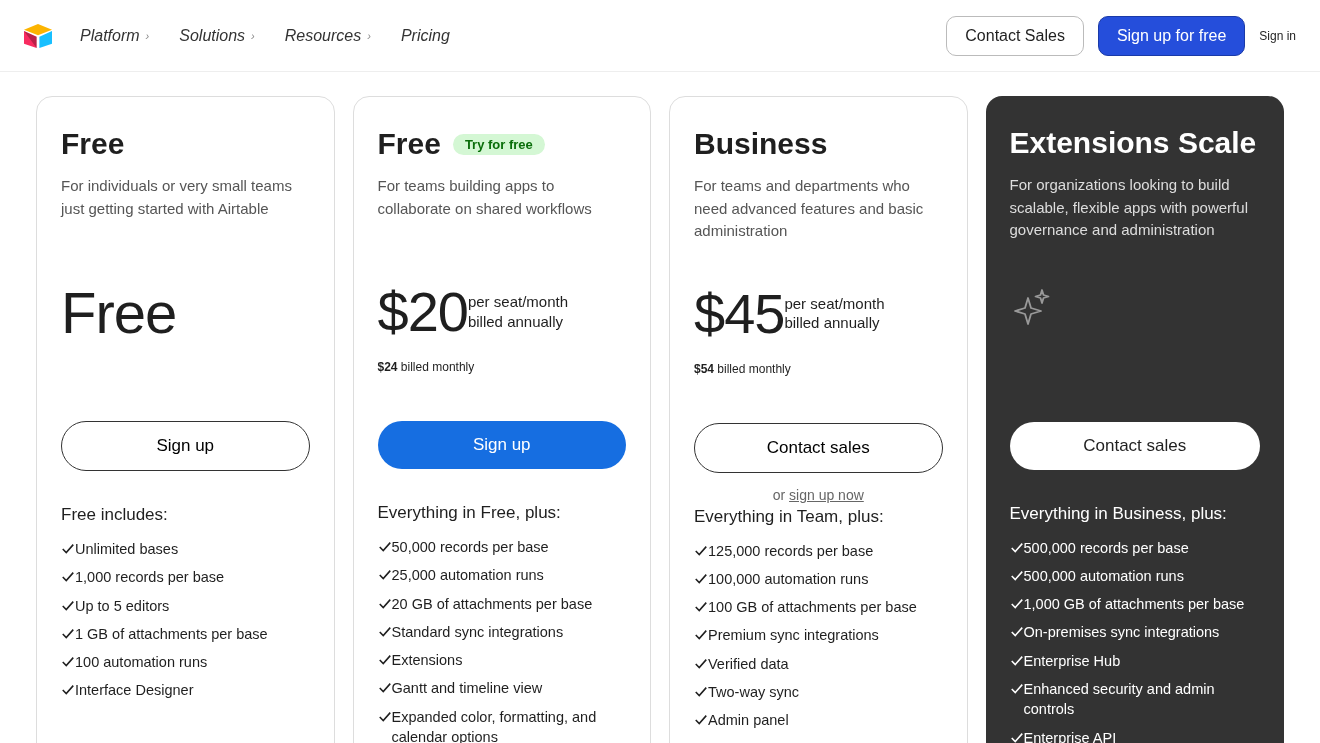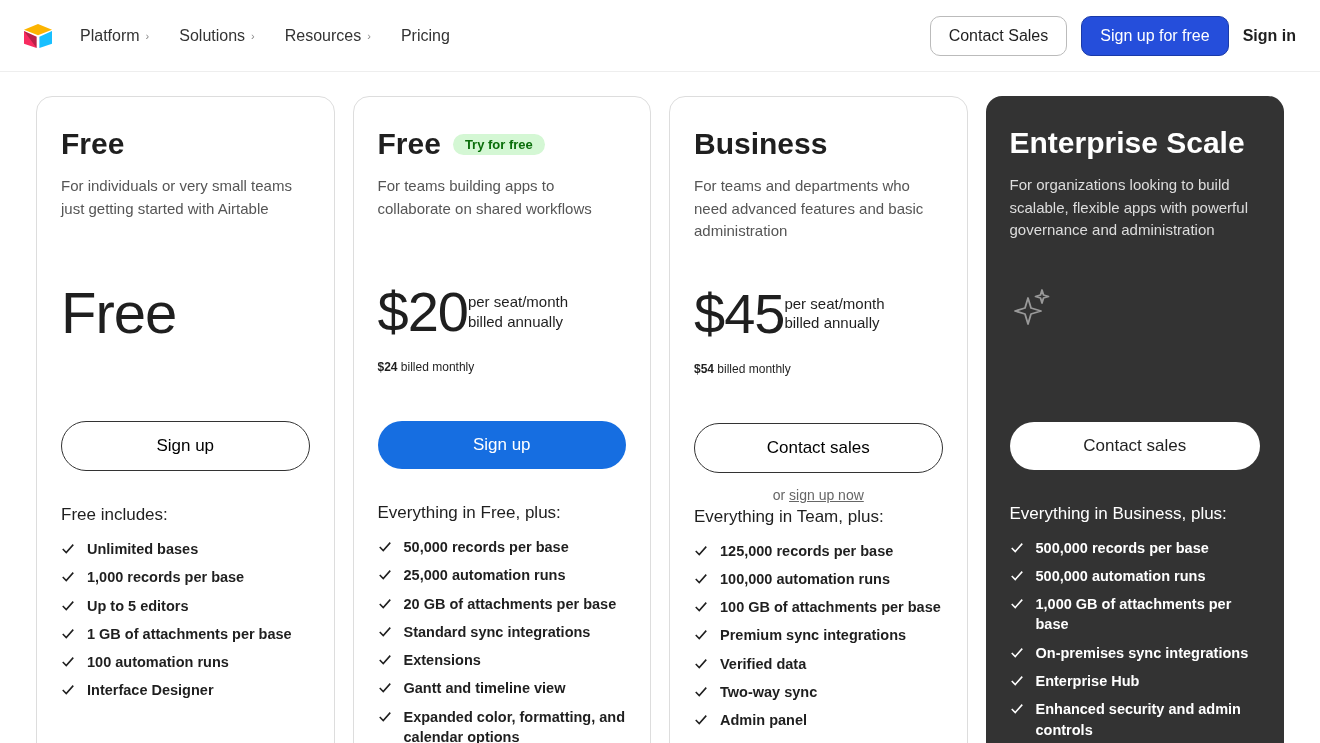--- a/index.html
+++ b/index.html
@@ -1,28 +1,28 @@
 <!DOCTYPE html>
 <html><head>
 <meta charset="utf-8">
 <style>
 * { box-sizing: border-box; margin: 0; padding: 0; }
 body { font-family: -apple-system, BlinkMacSystemFont, "Segoe UI", Helvetica, Arial, sans-serif; color: #1f1f1f; background: #fff; }
 .header { display: flex; align-items: center; justify-content: space-between; padding: 0 24px; height: 72px; border-bottom: 1px solid #eee; }
 .header-left { display: flex; align-items: center; gap: 28px; }
 .logo { width: 28px; height: 24px; position: relative; }
 .logo svg { width: 100%; height: 100%; }
-.nav { display: flex; gap: 30px; }
+.nav { display: flex; gap: 30px; font-style: italic; }
 .nav-item { display: flex; align-items: center; gap: 6px; font-size: 16px; font-weight: 500; color: #333; cursor: pointer; }
 .chev { font-size: 11px; color: #888; }
 .header-right { display: flex; align-items: center; gap: 14px; }
 .btn { border-radius: 10px; padding: 10px 18px; font-size: 16px; font-weight: 500; cursor: pointer; border: none; }
 .btn-outline { border: 1px solid #bbb; background: #fff; color: #1f1f1f; }
 .btn-blue { background: #254EDB; color: #fff; border: 1px solid #1a3aa8; text-align: center; }
-.signin { font-size: 16px; font-weight: 700; cursor: pointer; }
+.signin { font-size: 12px; font-weight: 400; cursor: pointer; }
 
 .grid { display: grid; grid-template-columns: repeat(4, 1fr); gap: 18px; padding: 24px 36px; }
 .card { border: 1px solid #ddd; border-radius: 16px; padding: 30px 24px 24px 24px; display: flex; flex-direction: column; }
 .card.dark { background: #333; color: #fff; border: none; }
 .plan-head { display: flex; align-items: center; gap: 12px; margin-bottom: 14px; }
 .plan-name { font-size: 30px; font-weight: 600; }
 .badge { background: #d4f7d4; color: #0a6e0a; border-radius: 999px; padding: 3px 12px; font-size: 13px; font-weight: 700; }
 .desc { font-size: 15px; line-height: 1.5; color: #555; min-height: 66px; }
 .card.dark .desc { color: #ddd; }
 
@@ -39,21 +39,21 @@
 .cta-outline { border: 1px solid #333; background: transparent; }
 .cta-blue { border: none; background: #166EE1; color: #fff; }
 .cta-white { border: none; background: #fff; color: #1f1f1f; }
 .alt-link { text-align: center; margin-top: 14px; font-size: 14px; color: #666; }
 .alt-link span:last-child { text-decoration: underline; cursor: pointer; }
 
 .features { margin-top: 34px; }
 .card:nth-child(3) .features { margin-top: 4px; }
 .feat-head { font-size: 17px; font-weight: 500; margin-bottom: 14px; }
 .feat-list { list-style: none; display: flex; flex-direction: column; gap: 8px; }
-.feat-item { display: flex; align-items: flex-start; gap: 12px; font-size: 14.5px; line-height: 1.4; font-weight: bold; }
+.feat-item { display: flex; align-items: flex-start; font-size: 14.5px; line-height: 1.4; }
 .check { flex-shrink: 0; margin-top: 3px; width: 14px; height: 14px; }
 </style>
 </head>
 <body>
 
 <div class="header">
   <div class="header-left">
     <div class="logo">
       <svg viewBox="0 0 40 34">
           <polygon fill="#FCB400" points="20,0 40,8 20,16 0,8"></polygon>
@@ -268,21 +268,21 @@
               <polyline points="2,8 6,12 14,3"></polyline>
             </svg>
             <span>SAML-based single sign-on</span>
           </li>
         </ul>
     </div>
   </div>
 
   <div class="card dark">
     <div class="plan-head">
-        <span class="plan-name">Enterprise Scale</span>
+        <span class="plan-name">Extensions Scale</span>
       </div>
     <div class="desc">For organizations looking to build scalable, flexible apps with powerful governance and administration</div>
     <div class="price-block">
       <div class="sparkle">
         <svg width="44" height="44" viewBox="0 0 44 44" fill="none" stroke="#999" stroke-width="1.8" stroke-linejoin="round">
           <path d="M18 14 L21 24 L31 27 L21 30 L18 40 L15 30 L5 27 L15 24 Z"></path>
           <path d="M32 6 L33.5 11 L38.5 12.5 L33.5 14 L32 19 L30.5 14 L25.5 12.5 L30.5 11 Z"></path>
         </svg>
       </div>
     </div>

